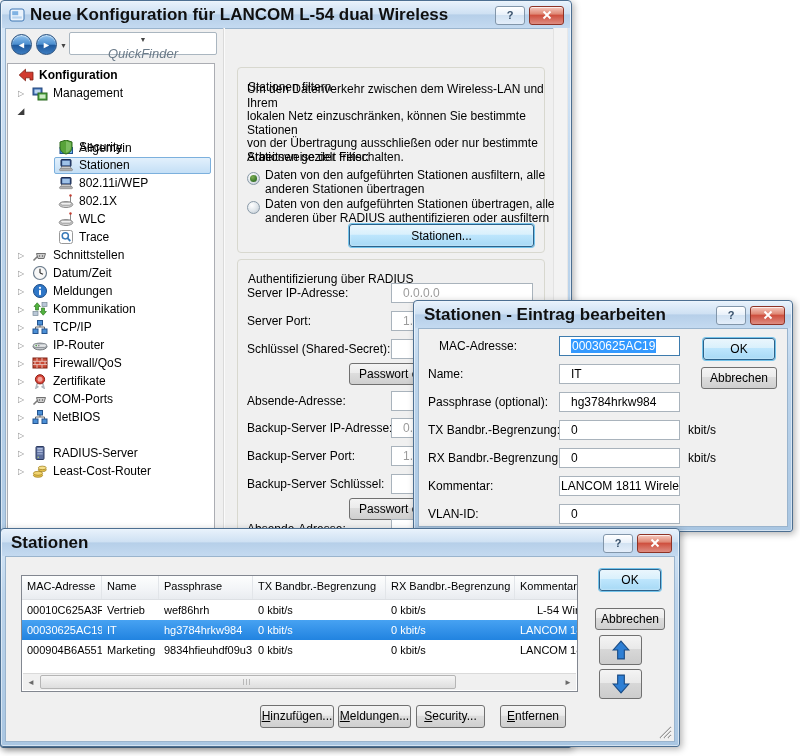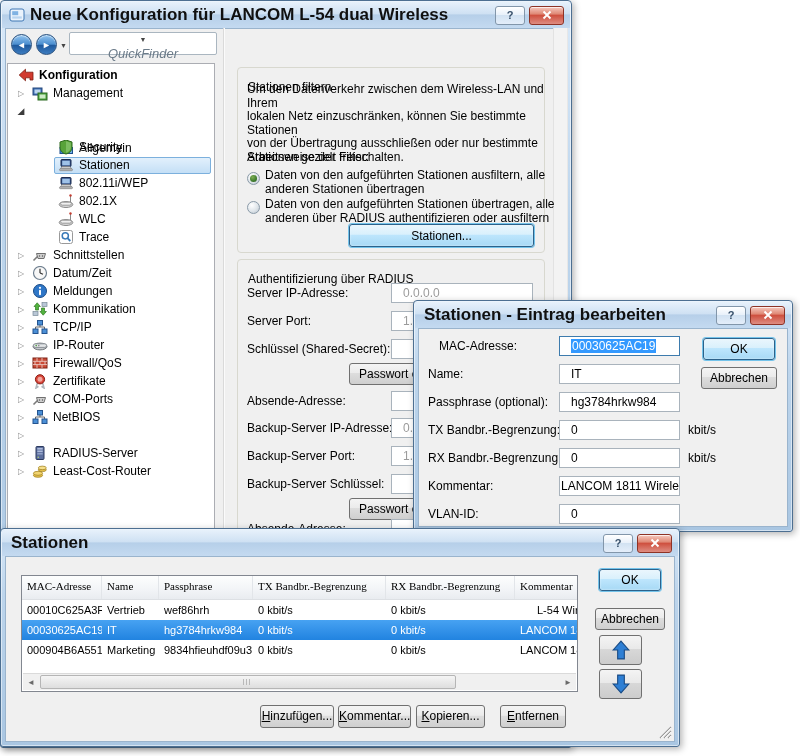--- a/index.html
+++ b/index.html
@@ -62,21 +62,21 @@
       border:1px solid transparent;box-sizing:border-box;overflow:hidden;}
   .hl.sel{background:linear-gradient(#e2f0fc,#c4dff6);border-color:#7cb0dd;}
   .ticon{width:16px;height:16px;flex:none;display:flex;}
   .ticon svg{width:16px;height:16px;}
   .tlabel{white-space:nowrap;} .tlabel.b{font-weight:bold;}
   
   .lv{position:absolute;background:#fff;border:1px solid #828790;box-sizing:border-box;overflow:hidden;}
   .lvh{display:flex;height:23px;border-bottom:1px solid #dde0e4;
        background:linear-gradient(#fdfefe,#f2f4f7 60%,#e9ecf0);}
   .lvhc{box-sizing:border-box;border-right:1px solid #e2e5e9;padding:4px 0 0 5px;font-size:11px;
-        white-space:nowrap;overflow:hidden;flex:none;font-family:Liberation Serif, serif;}
+        white-space:nowrap;overflow:hidden;flex:none;}
   .lvr{display:flex;height:20px;align-items:center;}
   .lvc{box-sizing:border-box;padding-left:5px;font-size:11px;white-space:nowrap;overflow:hidden;flex:none;}
   .lvr.sel{background:linear-gradient(#47a2f2,#2183e0);color:#fff;}
   .hsb{position:absolute;left:1px;right:1px;bottom:1px;height:16px;background:#f0f0f0;display:flex;
        border-top:1px solid #dadada;}
   .hsb .arr{width:16px;height:100%;display:flex;align-items:center;justify-content:center;
        font-size:8px;color:#6a6a6a;background:#f0f0f0;}
   .hsb .track{flex:1;position:relative;}
   .hsb .thumb{position:absolute;left:1px;top:1px;bottom:1px;width:414px;border:1px solid #b5b5b5;border-radius:2px;
        background:linear-gradient(#f5f5f5,#dedede);}
@@ -581,21 +581,21 @@
         <path d="M8 1 L15 9 H11 V17 H5 V9 H1 Z" fill="#2e7fd4" stroke="#1b4c85"></path>
       </svg>
   </div>
   <div class="arrbtn" style="left:598px;top:140px;">
     <svg width="18" height="20" viewBox="0 0 16 18">
         <path d="M8 17 L1 9 H5 V1 H11 V9 H15 Z" fill="#2e7fd4" stroke="#1b4c85"></path>
       </svg>
   </div>
 
   <div class="btn blk" style="left:259px;top:176px;width:74px;height:23px;">Hinzufügen...</div>
-  <div class="btn blk" style="left:337px;top:176px;width:73px;height:23px;">Kommentar...</div>
-  <div class="btn blk" style="left:415px;top:176px;width:69px;height:23px;">Kopieren...</div>
+  <div class="btn blk" style="left:337px;top:176px;width:73px;height:23px;">Meldungen...</div>
+  <div class="btn blk" style="left:415px;top:176px;width:69px;height:23px;">Security...</div>
   <div class="btn blk" style="left:499px;top:176px;width:66px;height:23px;">Entfernen</div>
 
   <svg class="gripper" style="right:7px;bottom:7px;" viewBox="0 0 13 13">
     <path d="M12 1 L1 12 M12 5 L5 12 M12 9 L9 12" stroke="#9a9a9a" stroke-width="1.3"></path>
     <path d="M12 2 L2 12 M12 6 L6 12 M12 10 L10 12" stroke="#ffffff" stroke-width="0.8"></path>
   </svg>
 </div>
 
 </body></html>

